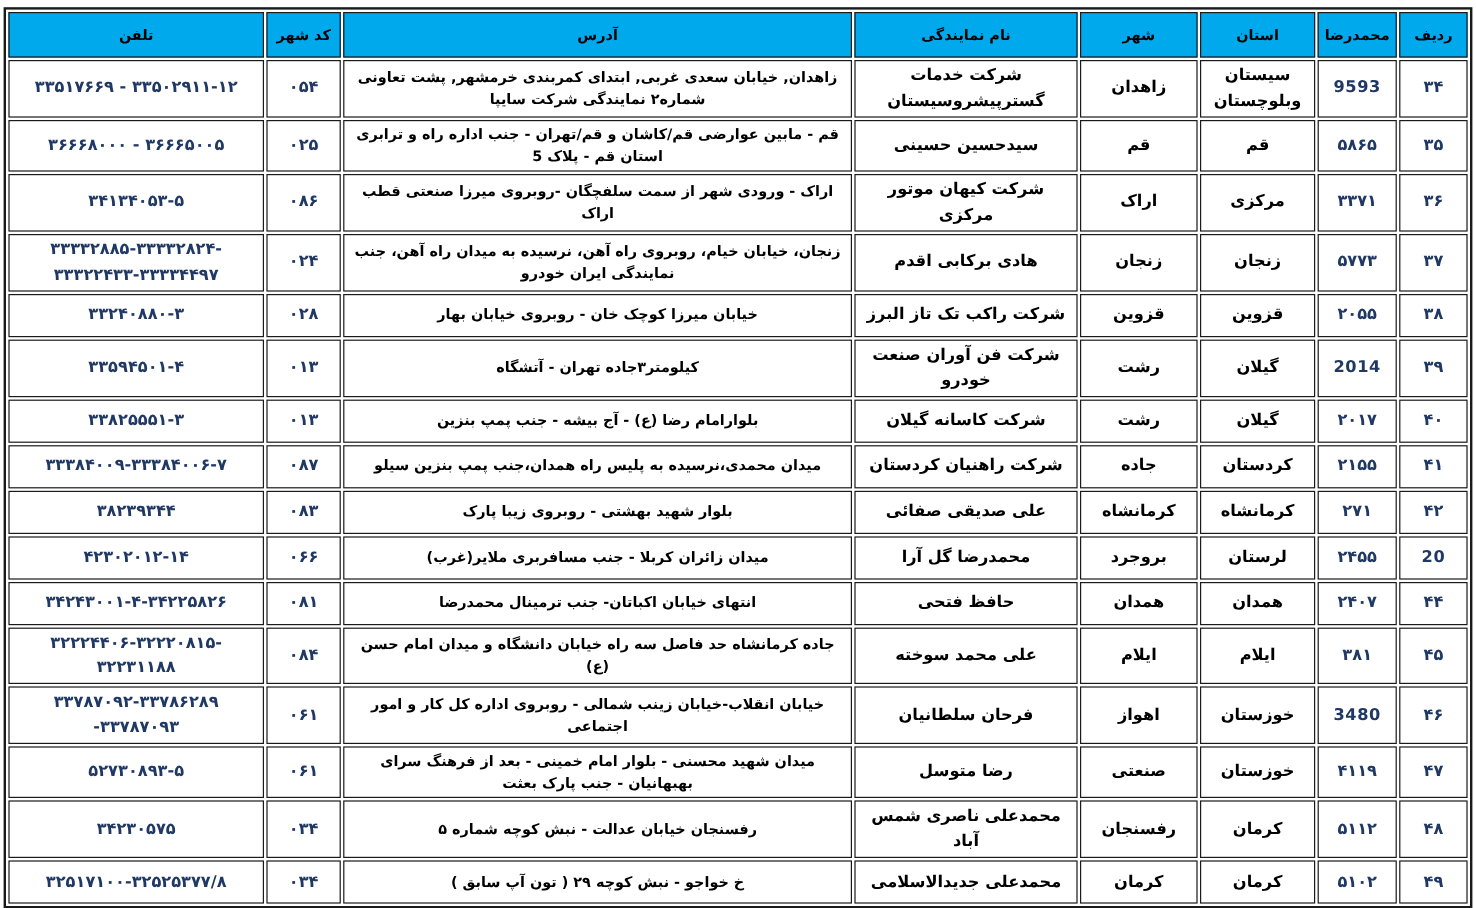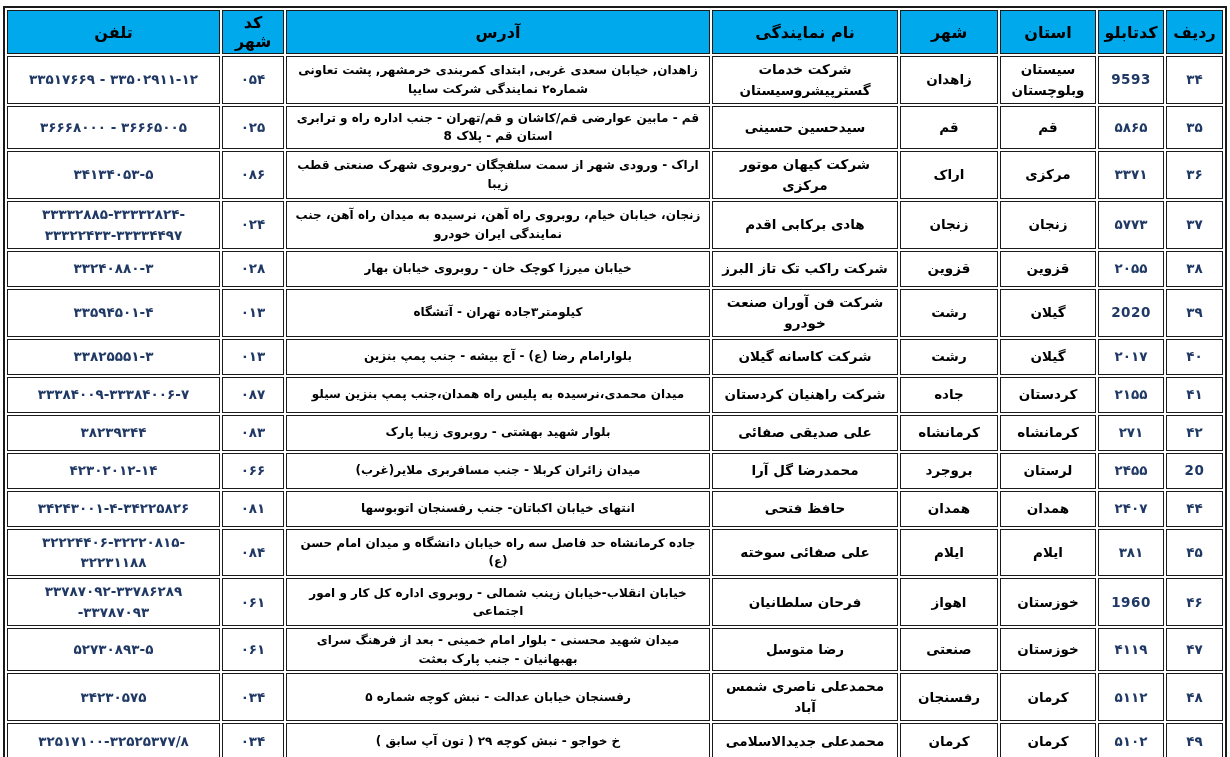--- a/index.html
+++ b/index.html
@@ -27,21 +27,21 @@
   th,td{
     border:1.5px solid var(--border-col);
     text-align:center;
     vertical-align:middle;
     padding:2px 5px;
     background:#fff;
     overflow:hidden;
   }
   thead th{
     background:var(--header-bg);
-    font-size:16px;
+    font-size:12px;
     height:32px;
     color:#000;
   }
   tbody td{
     font-size:13.5px;
     line-height:1.55;
     height:30px;
   }
   td.num{
     color:var(--num-col);
@@ -72,21 +72,21 @@
       <col class="c-ostan">
       <col class="c-shahr">
       <col class="c-name">
       <col class="c-addr">
       <col class="c-kodshahr">
       <col class="c-tel">
     </colgroup>
     <thead>
       <tr>
         <th>ردیف</th>
-        <th>کدتابلو</th>
+        <th>محمدرضا</th>
         <th>استان</th>
         <th>شهر</th>
         <th>نام نمایندگی</th>
         <th>آدرس</th>
         <th>کد شهر</th>
         <th>تلفن</th>
       </tr>
     </thead>
     <tbody id="table-body">
         <tr>
@@ -98,31 +98,31 @@
           <td class="addr">زاهدان, خیابان سعدی غربی, ابتدای کمربندی خرمشهر, پشت تعاونی شماره۲ نمایندگی شرکت سایپا</td>
           <td class="num">۰۵۴</td>
           <td class="num">۳۳۵۱۷۶۶۹ - ۳۳۵۰۲۹۱۱-۱۲</td>
         </tr>
         <tr>
           <td class="num">۳۵</td>
           <td class="num">۵۸۶۵</td>
           <td>قم</td>
           <td>قم</td>
           <td>سیدحسین حسینی</td>
-          <td class="addr">قم - مابین عوارضی قم/کاشان و قم/تهران - جنب اداره راه و ترابری استان قم - پلاک 8</td>
+          <td class="addr">قم - مابین عوارضی قم/کاشان و قم/تهران - جنب اداره راه و ترابری استان قم - پلاک 5</td>
           <td class="num">۰۲۵</td>
           <td class="num">۳۶۶۶۸۰۰۰ - ۳۶۶۶۵۰۰۵</td>
         </tr>
         <tr>
           <td class="num">۳۶</td>
           <td class="num">۳۳۷۱</td>
           <td>مرکزی</td>
           <td>اراک</td>
           <td>شرکت کیهان موتور مرکزی</td>
-          <td class="addr">اراک - ورودی شهر از سمت سلفچگان -روبروی شهرک صنعتی قطب زیبا</td>
+          <td class="addr">اراک - ورودی شهر از سمت سلفچگان -روبروی میرزا صنعتی قطب اراک</td>
           <td class="num">۰۸۶</td>
           <td class="num">۳۴۱۳۴۰۵۳-۵</td>
         </tr>
         <tr>
           <td class="num">۳۷</td>
           <td class="num">۵۷۷۳</td>
           <td>زنجان</td>
           <td>زنجان</td>
           <td>هادی برکابی اقدم</td>
           <td class="addr">زنجان، خیابان خیام، روبروی راه آهن، نرسیده به میدان راه آهن، جنب نمایندگی ایران خودرو</td>
@@ -135,21 +135,21 @@
           <td class="num">۲۰۵۵</td>
           <td>قزوین</td>
           <td>قزوین</td>
           <td>شرکت راکب تک تاز البرز</td>
           <td class="addr">خیابان میرزا کوچک خان - روبروی خیابان بهار</td>
           <td class="num">۰۲۸</td>
           <td class="num">۳۳۲۴۰۸۸۰-۳</td>
         </tr>
         <tr>
           <td class="num">۳۹</td>
-          <td class="num">2020</td>
+          <td class="num">2014</td>
           <td>گیلان</td>
           <td>رشت</td>
           <td>شرکت فن آوران صنعت خودرو</td>
           <td class="addr">کیلومتر۳جاده تهران - آتشگاه</td>
           <td class="num">۰۱۳</td>
           <td class="num">۳۳۵۹۴۵۰۱-۴</td>
         </tr>
         <tr>
           <td class="num">۴۰</td>
           <td class="num">۲۰۱۷</td>
@@ -189,38 +189,38 @@
           <td class="addr">میدان زائران کربلا - جنب مسافربری ملایر(غرب)</td>
           <td class="num">۰۶۶</td>
           <td class="num">۴۲۳۰۲۰۱۲-۱۴</td>
         </tr>
         <tr>
           <td class="num">۴۴</td>
           <td class="num">۲۴۰۷</td>
           <td>همدان</td>
           <td>همدان</td>
           <td>حافظ فتحی</td>
-          <td class="addr">انتهای خیابان اکباتان- جنب رفسنجان اتوبوسها</td>
+          <td class="addr">انتهای خیابان اکباتان- جنب ترمینال محمدرضا</td>
           <td class="num">۰۸۱</td>
           <td class="num">۳۴۲۴۳۰۰۱-۴-۳۴۲۲۵۸۲۶</td>
         </tr>
         <tr>
           <td class="num">۴۵</td>
           <td class="num">۳۸۱</td>
           <td>ایلام</td>
           <td>ایلام</td>
-          <td>علی صفائی سوخته</td>
+          <td>علی محمد سوخته</td>
           <td class="addr">جاده کرمانشاه حد فاصل سه راه خیابان دانشگاه و میدان امام حسن (ع)</td>
           <td class="num">۰۸۴</td>
           <td class="num">۳۲۲۲۴۴۰۶-۳۲۲۲۰۸۱۵-
 ۳۲۲۳۱۱۸۸</td>
         </tr>
         <tr>
           <td class="num">۴۶</td>
-          <td class="num">1960</td>
+          <td class="num">3480</td>
           <td>خوزستان</td>
           <td>اهواز</td>
           <td>فرحان سلطانیان</td>
           <td class="addr">خیابان انقلاب-خیابان زینب شمالی - روبروی اداره کل کار و امور اجتماعی</td>
           <td class="num">۰۶۱</td>
           <td class="num">۳۳۷۸۷۰۹۲-۳۳۷۸۶۲۸۹
 -۳۳۷۸۷۰۹۳</td>
         </tr>
         <tr>
           <td class="num">۴۷</td>

